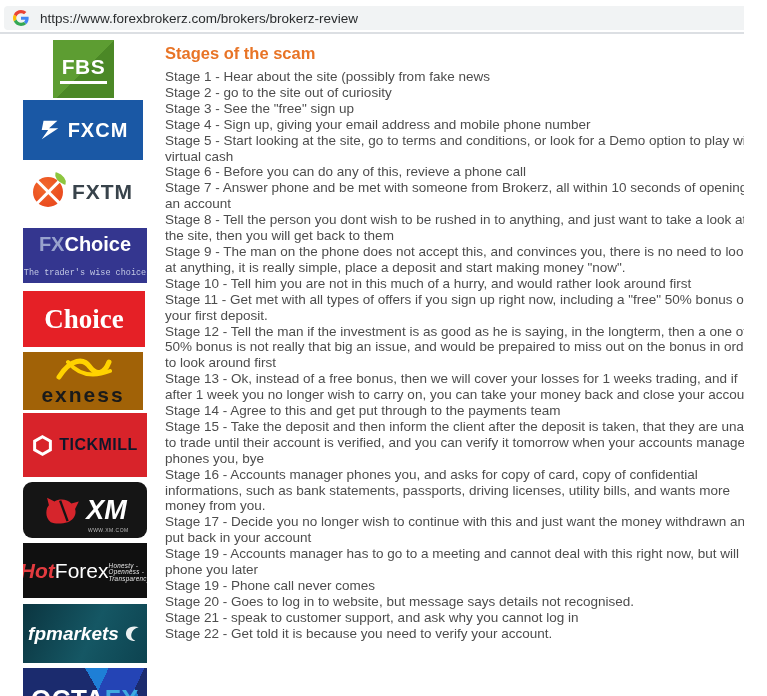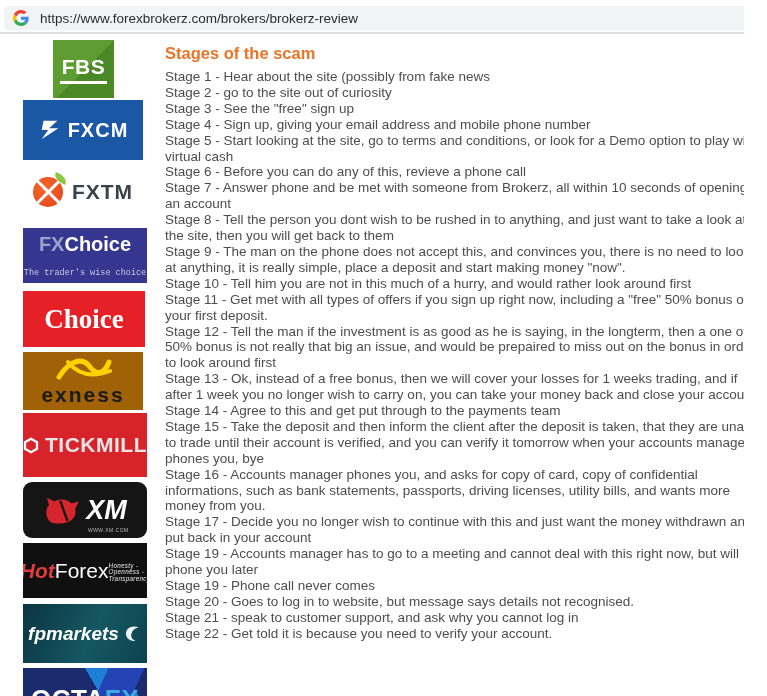--- a/index.html
+++ b/index.html
@@ -56,21 +56,21 @@
 
   .fxpro { left:0; top:251px; width:122px; height:56px; background:#e52026; }
   .fxpro-text { color:#fff; font-family:"Liberation Serif", serif;
     font-weight:bold; font-size:27px; }
 
   .exness { left:0; top:312px; width:120px; height:58px; background:#a16207;
     flex-direction:column; gap:1px; }
   .exness-text { color:#1a1a1a; font-weight:bold; font-size:21px; letter-spacing:2px; }
 
   .tickmill { left:0; top:373px; width:124px; height:64px; background:#d8232a; gap:6px; }
-  .tickmill-text { color:#e5e5e5; font-weight:bold; font-size:21px; letter-spacing:0.5px; }
+  .tickmill-text { color:#0f172a; font-weight:bold; font-size:16px; letter-spacing:0.5px; }
 
   .xm { left:0; top:442px; width:124px; height:56px; background:#151515;
     border-radius:9px; gap:5px; }
   .xm-wrap { position:relative; display:flex; align-items:center; gap:5px; }
   .xm-text { color:#fff; font-weight:900; font-size:27px; font-style:italic; }
   .xm-sub { position:absolute; right:-2px; bottom:-7px; color:#bbb; font-size:5px;
     letter-spacing:0.5px; }
 
   .hotforex { left:0; top:503px; width:124px; height:55px; background:#101010;
     line-height:1; }

